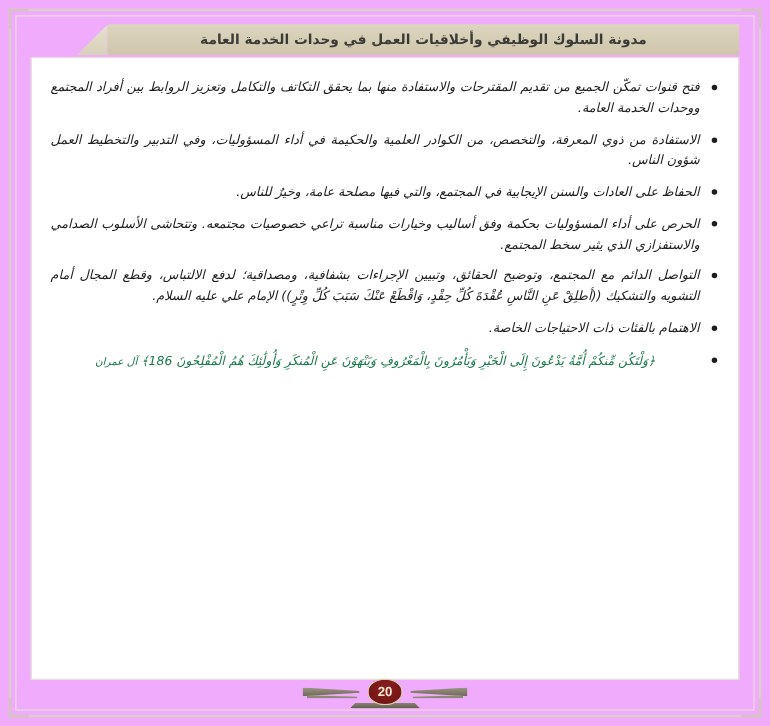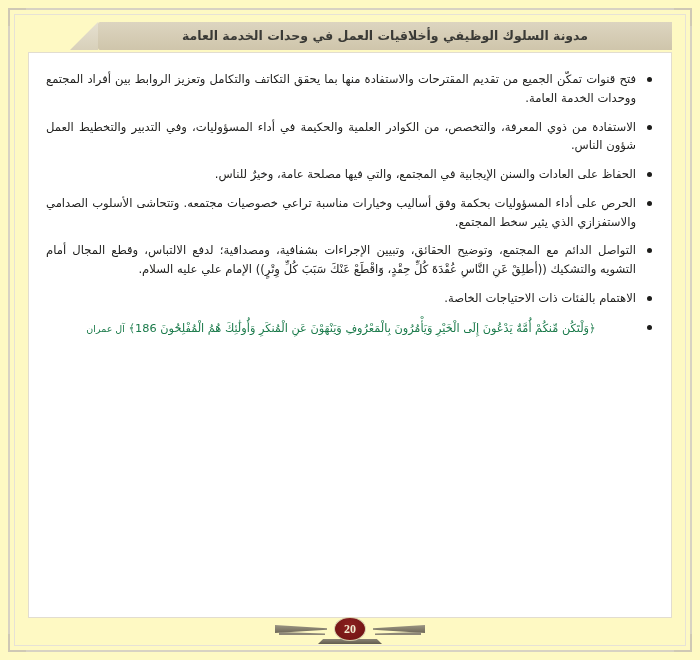--- a/index.html
+++ b/index.html
@@ -11,21 +11,21 @@
     height: 660px;
     background: #ffffff;
     font-family: "DejaVu Sans", sans-serif;
     overflow: hidden;
   }
 
   .page {
     position: relative;
     width: 700px;
     height: 660px;
-    background: #fef9c3;
+    background: #f0abfc;
     box-sizing: border-box;
   }
 
   
   .frame-outer {
     position: absolute;
     left: 8px;
     top: 8px;
     right: 8px;
     bottom: 8px;
@@ -115,20 +115,21 @@
     right: 46px;
     bottom: 60px;
     direction: rtl;
     text-align: justify;
   }
 
   ul.bullets {
     list-style: none;
     margin: 0;
     padding: 0;
+    font-style: italic;
   }
   ul.bullets > li {
     position: relative;
     margin: 0 0 10px 0;
     padding-right: 18px;
     color: #1d1d1b;
     font-size: 11.6px;
     line-height: 1.62;
     text-align: justify;
     font-family: "DejaVu Sans", sans-serif;
@@ -209,21 +210,21 @@
     border: 1px solid #d8cfae;
     display: flex;
     align-items: center;
     justify-content: center;
     z-index: 2;
   }
   .page-num {
     color: #f2e9cf;
     font-size: 12px;
     font-weight: bold;
-    font-family: Liberation Serif, serif;
+    font-family: Liberation Sans, sans-serif;
     line-height: 1;
   }
   .emblem-base {
     position: absolute;
     bottom: -2px;
     left: 50%;
     transform: translateX(-50%);
     width: 64px;
     height: 5px;
     background: linear-gradient(180deg, #8a8474 0%, #625c4d 100%);

